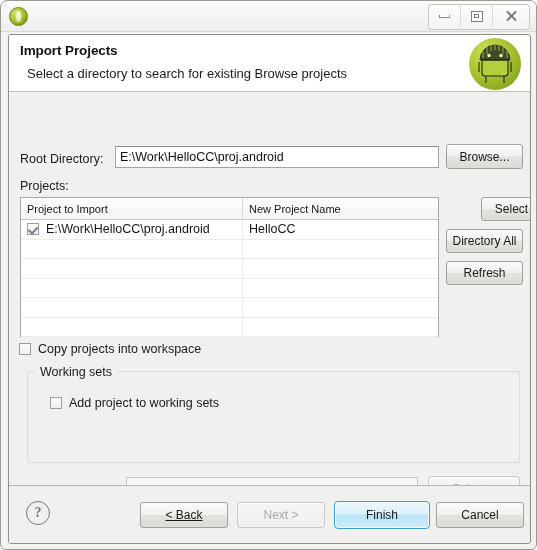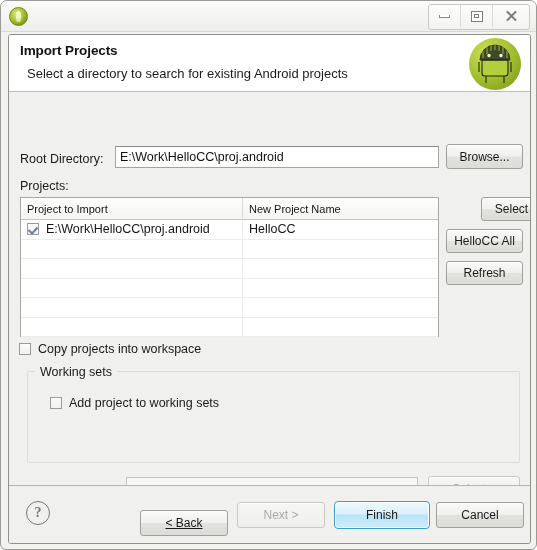--- a/index.html
+++ b/index.html
@@ -356,21 +356,21 @@
     border: 1.6px solid #76767a;
     box-sizing: border-box;
     display: flex;
     align-items: center;
     justify-content: center;
     font-size: 14px;
     color: #76767a;
     font-family: "Liberation Serif", serif;
     font-weight: bold;
   }
-  .btn-back   { position: absolute; left: 131px;  top: 24px; width: 88px; height: 26px; text-decoration: underline; }
+  .btn-back   { position: absolute; left: 131px;  top: 16px; width: 88px; height: 26px; text-decoration: underline; }
   .btn-next   { position: absolute; left: 228px;  top: 16px; width: 88px; height: 26px; }
   .btn-finish {
     position: absolute; left: 325px; top: 15px; width: 96px; height: 28px;
     background: linear-gradient(to bottom, #eef8fd 0%, #daf0fb 45%, #b9e4f7 52%, #cdecfa 100%);
     border: 1px solid #3d9ec9;
     border-radius: 4px;
     box-shadow: 0 0 0 1px #ffffff inset;
   }
   .btn-cancel { position: absolute; left: 427px; top: 16px; width: 88px; height: 26px; }
 </style>
@@ -391,21 +391,21 @@
       <div class="win-btn">
         <span class="glyph-close"></span>
       </div>
     </div>
   </div>
 
   <div class="dialog">
 
     <div class="hdr">
       <div class="hdr-title">Import Projects</div>
-      <div class="hdr-sub">Select a directory to search for existing Android projects</div>
+      <div class="hdr-sub">Select a directory to search for existing Browse projects</div>
       <div class="hdr-logo">
         <svg width="52" height="52" viewBox="0 0 52 52">
           <g>
             <path d="M11 22 a15 15 0 0 1 30 0 z" fill="#3f4a2a"></path>
             <path d="M11 22 a15 15 0 0 1 30 0 z" fill="none" stroke="#2e3620" stroke-width="1"></path>
             <g stroke="#8fae28" stroke-width="1.1">
               <line x1="14" y1="20" x2="14" y2="13"></line>
               <line x1="18" y1="16" x2="18" y2="9"></line>
               <line x1="22" y1="13" x2="22" y2="7"></line>
               <line x1="26" y1="12" x2="26" y2="6"></line>
@@ -466,21 +466,21 @@
           <div class="td c1"></div>
           <div class="td c2"></div>
         </div>
         <div class="trow">
           <div class="td c1"></div>
           <div class="td c2"></div>
         </div>
       </div>
 
       <div class="btn btn-selall">Select All</div>
-      <div class="btn btn-deselall">HelloCC All</div>
+      <div class="btn btn-deselall">Directory All</div>
       <div class="btn btn-refresh">Refresh</div>
 
       <div class="copy-row">
         <span class="cbox"></span>
         <span class="lbl">Copy projects into workspace</span>
       </div>
 
       <div class="group"></div>
       <div class="group-title">Working sets</div>
 

